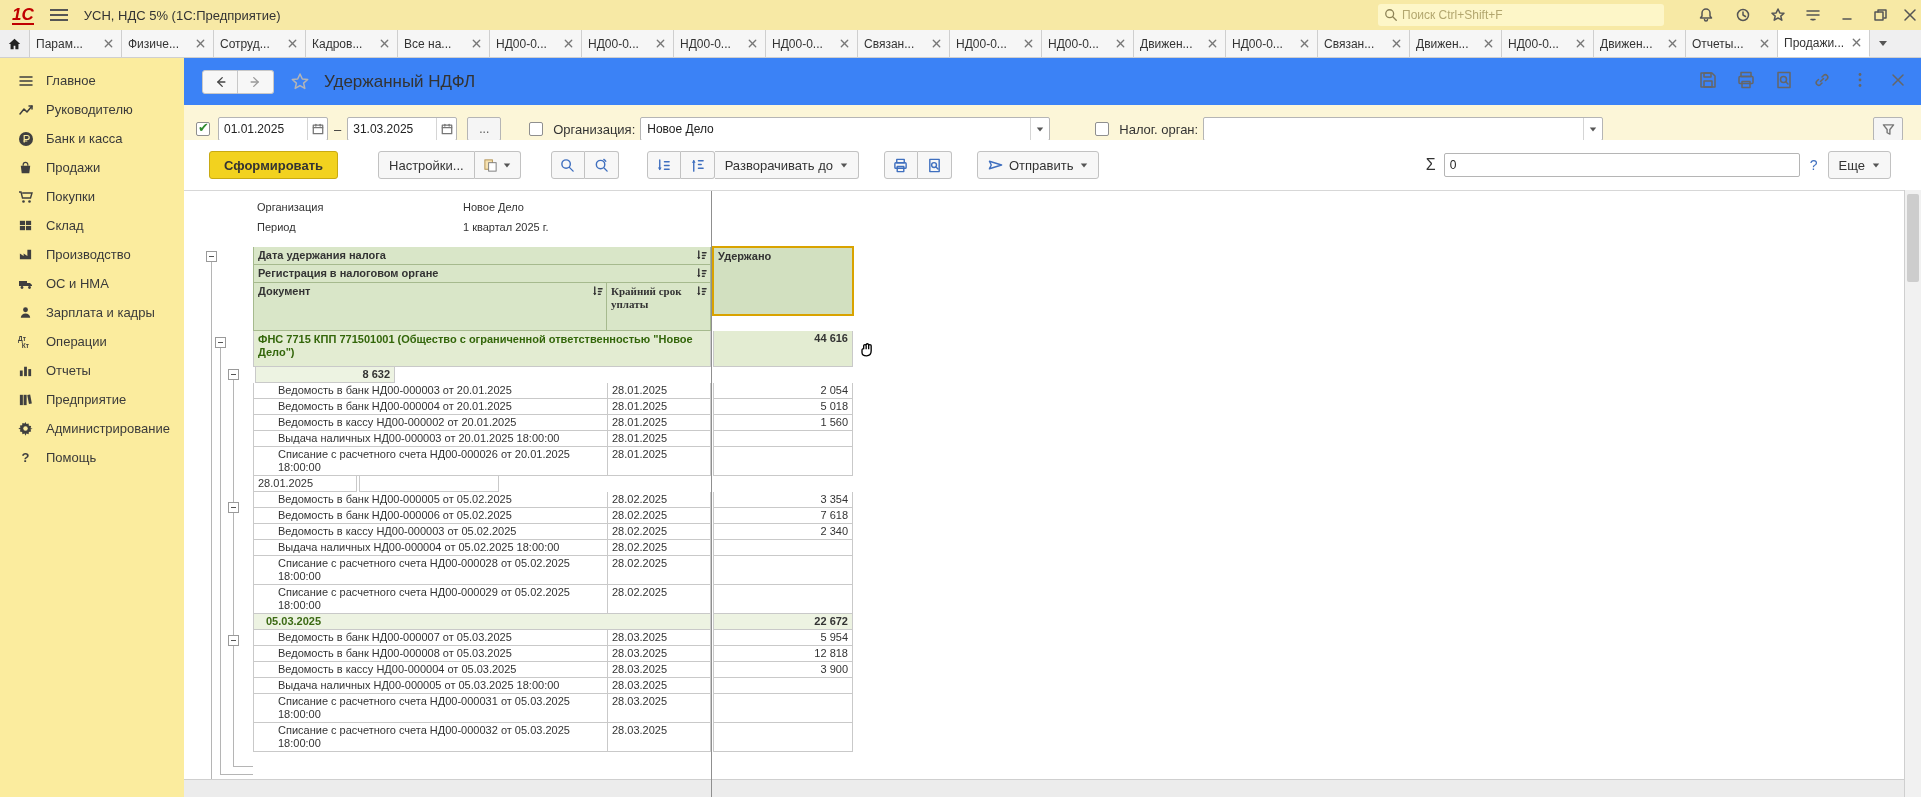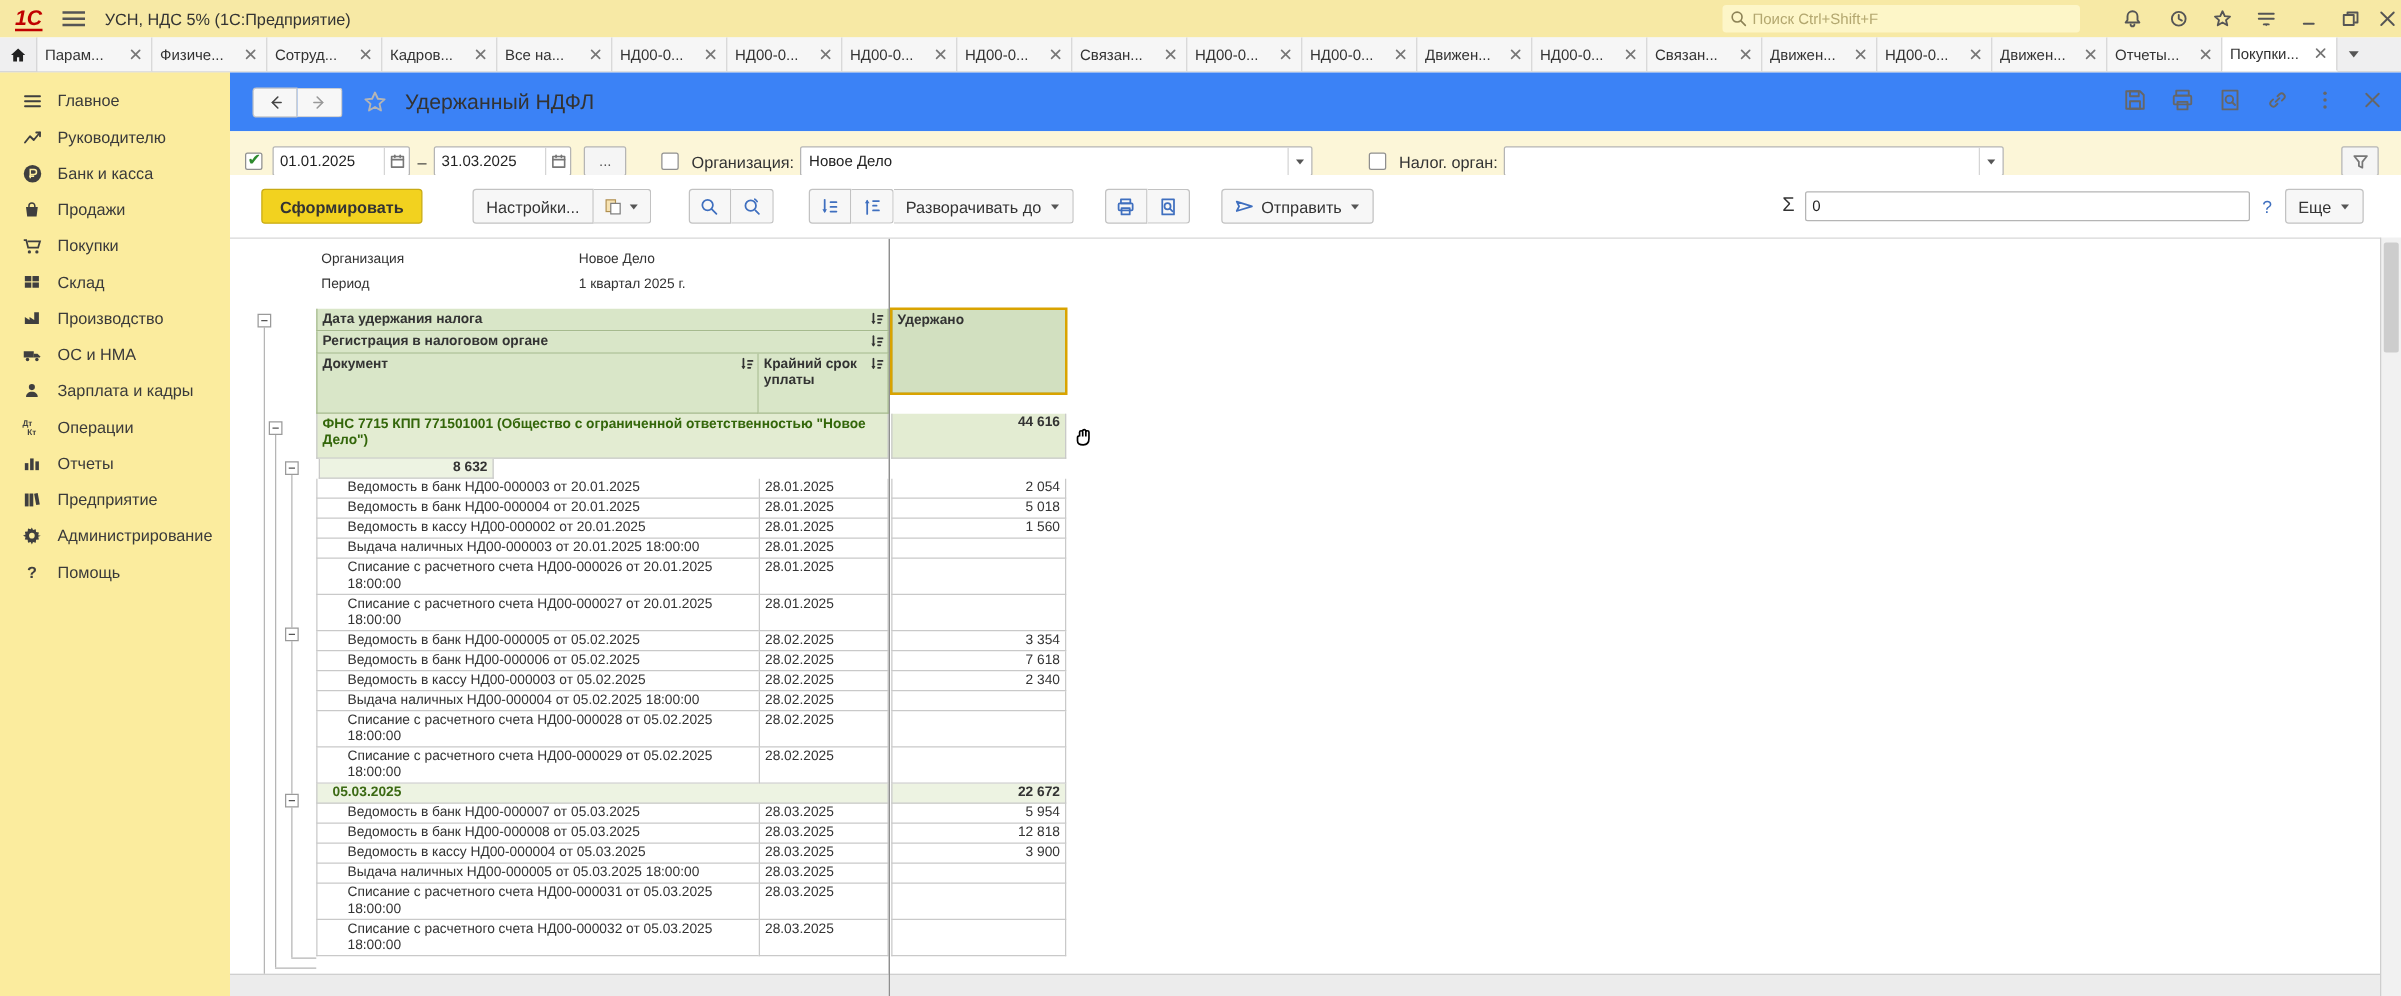--- a/index.html
+++ b/index.html
@@ -81,21 +81,21 @@
   .sheet, .sheet * { font-size:11px; line-height:13px; color:#333; }
   .irow { display:flex; height:20px; align-items:center; }
   .irow .ilab { width:210px; padding-left:4px; }
   .spacer10 { height:10px; }
 
   .hrow { display:flex; }
   .hcell { background:#d9e6c8; border:1px solid #a6ba8e; border-top:none; position:relative; padding:2px 14px 2px 4px; font-weight:bold; color:#333; }
   .hrow:first-of-type .hcell { border-top:1px solid #a6ba8e; }
   .h-reg, .h-date { width:458px; height:18px; }
   .h-doc { width:354px; height:48px; }
-  .h-srok { width:104px; height:48px; border-left:none; }
+  .h-srok { width:104px; height:48px; border-left:none;font-family:Liberation Serif, serif; }
   .sort { position:absolute; right:2px; top:3px; width:12px; height:12px; color:#3f6fbf; }
   .uder-h { position:absolute; left:460px; top:56px; width:140px; height:68px; background:#d2e0c0; border:1px solid #a6ba8e; outline:2px solid #d9a300; outline-offset:-1px; padding:2px 4px; font-weight:bold; }
 
   .trow { display:flex; align-items:stretch; }
   .c-reg { width:458px; border:1px solid #c9c9c9; border-top:none; }
   .c-doc { width:354px; border-left:1px solid #c9c9c9; border-bottom:1px solid #c9c9c9; padding:1px 4px 1px 24px; }
   .c-srok { width:104px; border-left:1px solid #c9c9c9; border-right:1px solid #c9c9c9; border-bottom:1px solid #c9c9c9; padding:1px 4px; }
   .c-val { width:140px; margin-left:2px; border:1px solid #c9c9c9; border-top:none; text-align:right; padding:1px 4px; }
   .row-fns .c-reg { background:#e3ecd2; color:#33660a; font-weight:bold; padding:2px 4px; height:36px; }
   .row-fns .c-val { background:#e3ecd2; font-weight:bold; height:36px; }
@@ -311,21 +311,21 @@
 
     <div class="tab">
       <span class="lbl">Отчеты...</span>
       <span class="tab-x"><svg class="stroke" viewBox="0 0 12 12" width="11" height="11">
           <line x1="2.5" y1="2.5" x2="9.5" y2="9.5"></line>
           <line x1="9.5" y1="2.5" x2="2.5" y2="9.5"></line>
         </svg></span>
     </div>
 
     <div class="tab active">
-      <span class="lbl">Покупки...</span>
+      <span class="lbl">Продажи...</span>
       <span class="tab-x"><svg class="stroke" viewBox="0 0 12 12" width="11" height="11">
           <line x1="2.5" y1="2.5" x2="9.5" y2="9.5"></line>
           <line x1="9.5" y1="2.5" x2="2.5" y2="9.5"></line>
         </svg></span>
     </div>
 
   <div class="tab-more">
       <span class="tri"></span>
     </div>
 </div>
@@ -747,21 +747,20 @@
           <div class="c-val"></div>
         </div>
 
         <div class="trow detail">
           <div class="c-doc">Списание с расчетного счета НД00-000026 от 20.01.2025 18:00:00</div>
           <div class="c-srok">28.01.2025</div>
           <div class="c-val"></div>
         </div>
 
         <div class="trow detail">
-          <div class="c-doc">Списание с расчетного счета НД00-000027 от 20.01.2025 18:00:00</div>
           <div class="c-srok">28.01.2025</div>
           <div class="c-val"></div>
         </div>
 
 
         <div class="trow detail">
           <div class="c-doc">Ведомость в банк НД00-000005 от 05.02.2025</div>
           <div class="c-srok">28.02.2025</div>
           <div class="c-val">3 354</div>
         </div>

